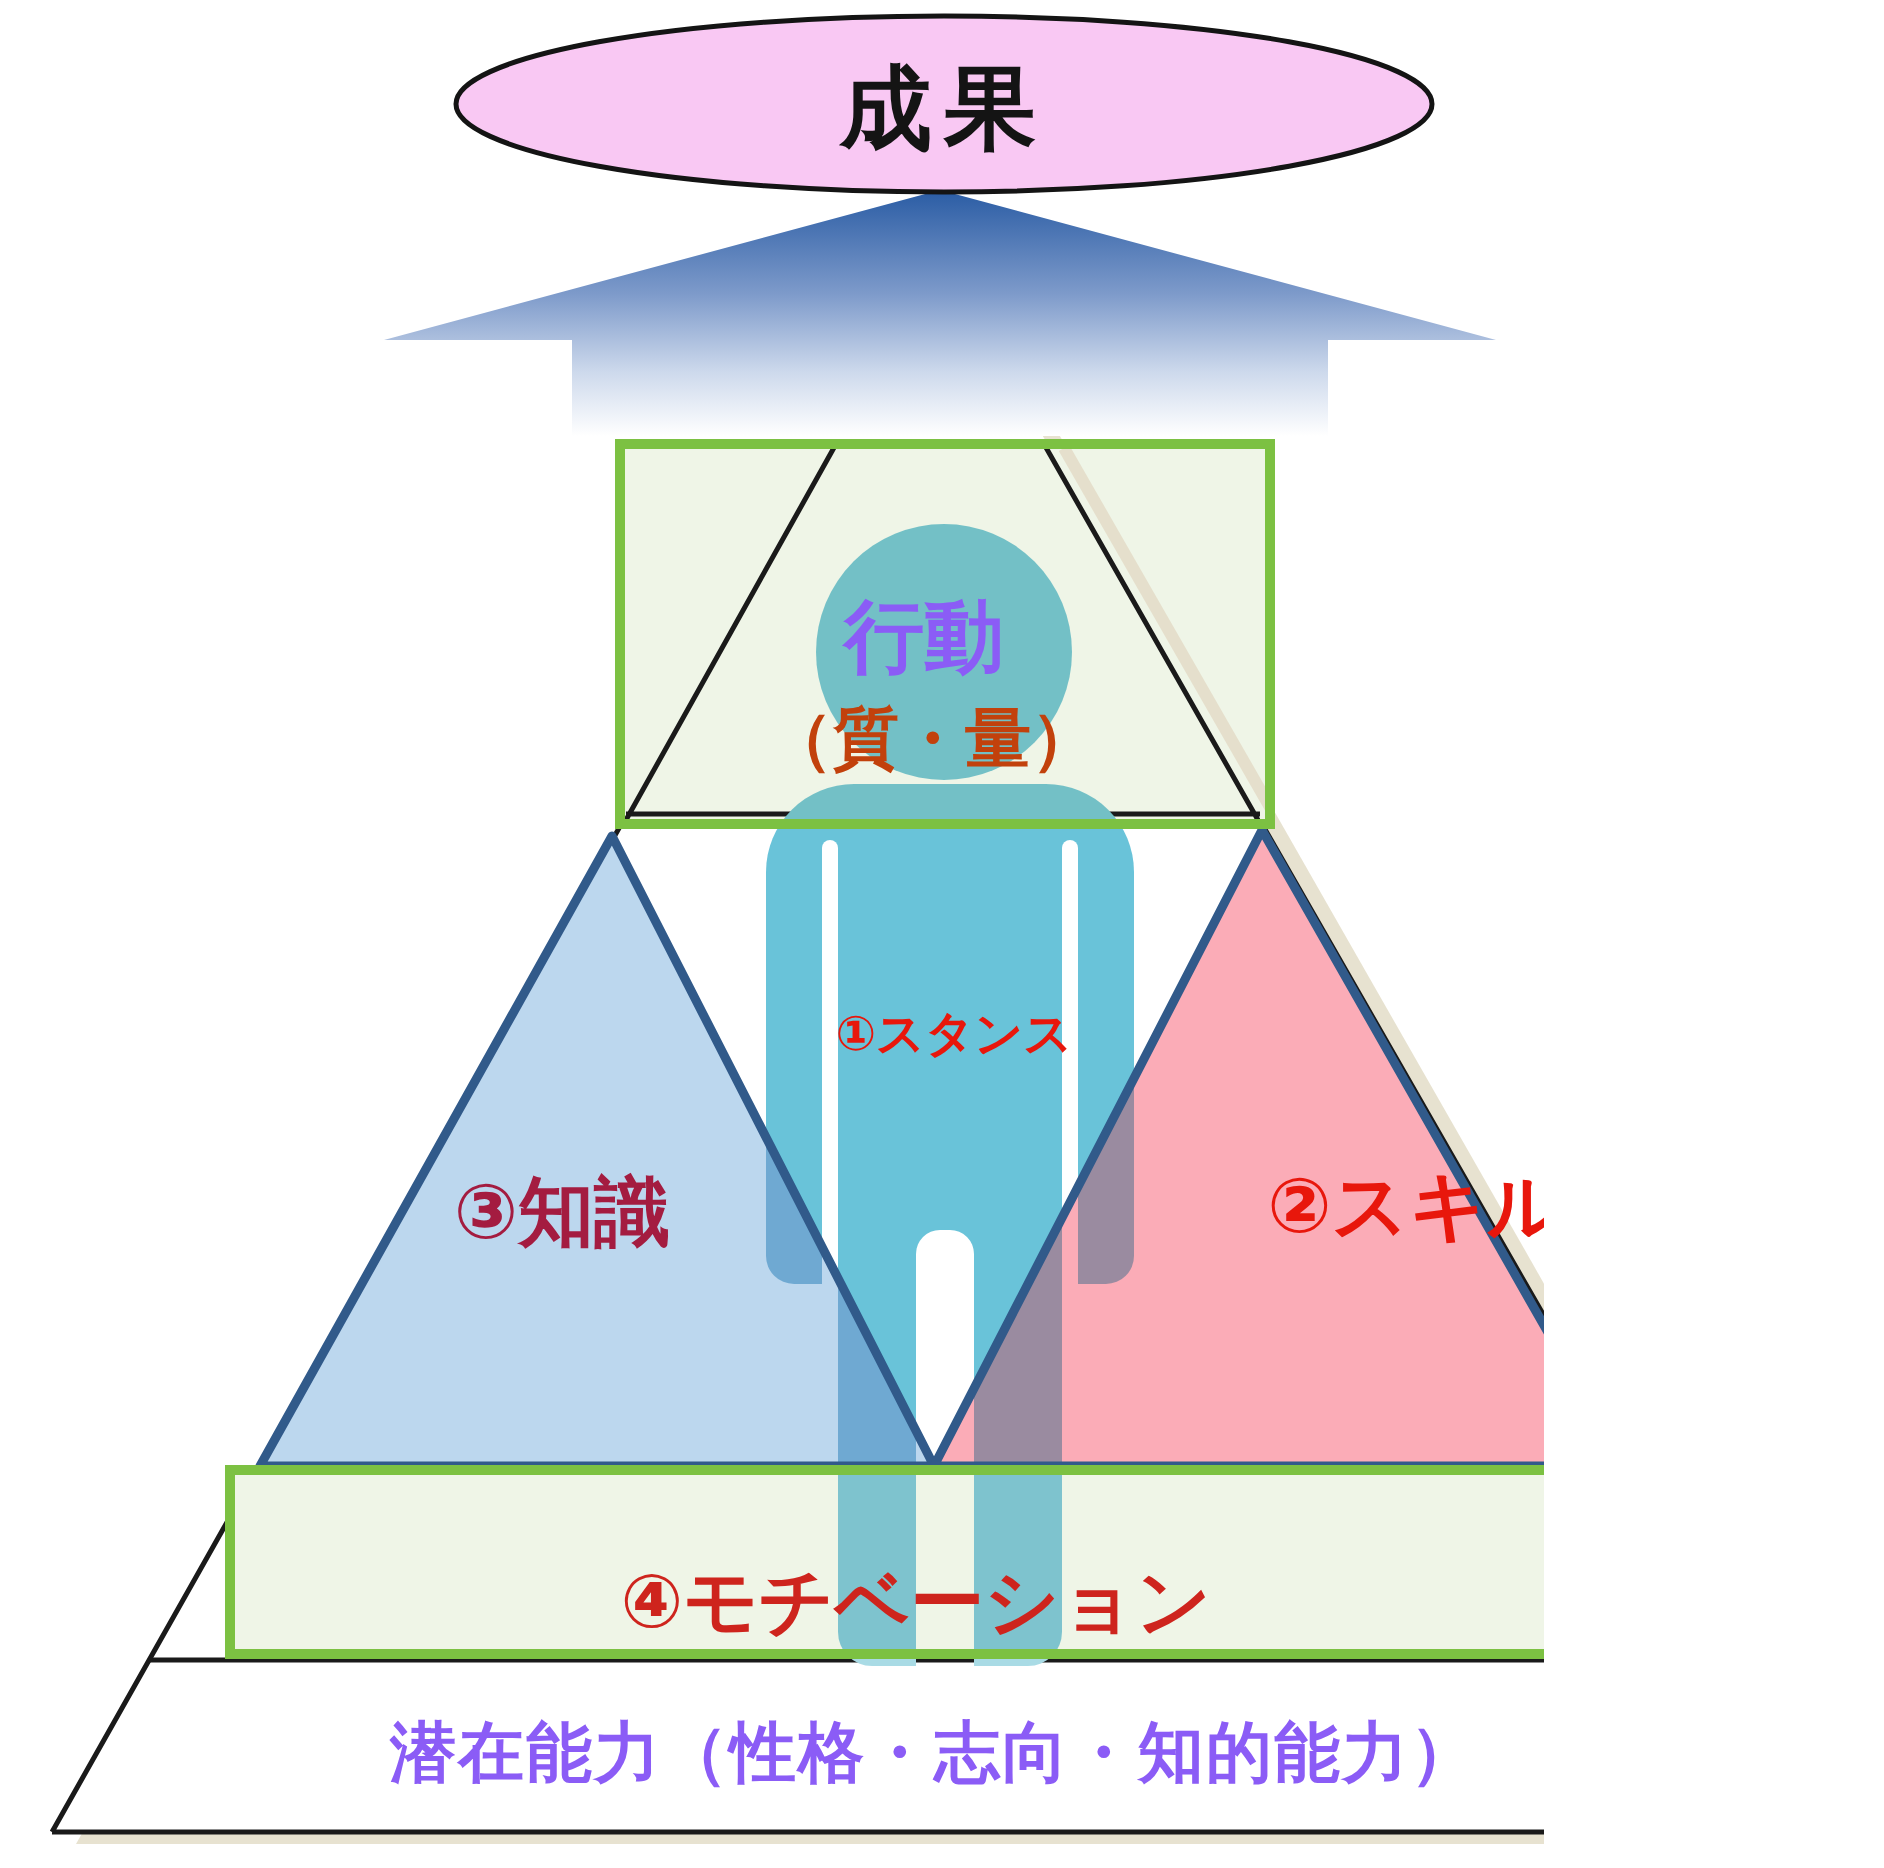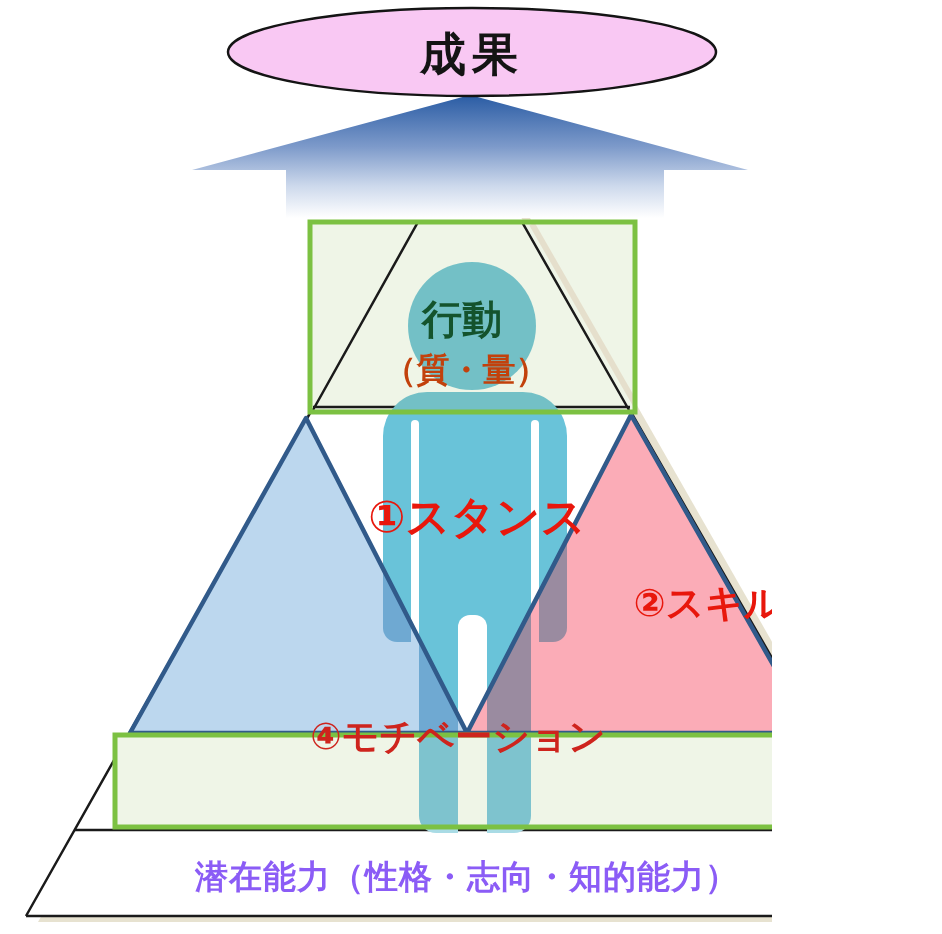--- a/index.html
+++ b/index.html
@@ -7,26 +7,26 @@
     position:relative;width:772px;height:934px;background:#fff;overflow:hidden;
     font-family:"DejaVu Sans","Liberation Sans",sans-serif;
   }
   .stage svg{position:absolute;left:0;top:0;}
   .lbl{
     position:absolute;transform:translate(-50%,-50%);
     font-weight:bold;white-space:nowrap;line-height:1;
     font-family:"DejaVu Sans","Liberation Sans",sans-serif;
   }
   .lbl-seika{left:472px;top:54px;font-size:46px;color:#141414;letter-spacing:6px;}
-  .lbl-koudou{left:462px;top:319px;font-size:40px;color:#14532d;}
+  .lbl-koudou{left:462px;top:319px;font-size:40px;color:#8b5cf6;}
   .lbl-koudou-sub{left:466px;top:369px;font-size:33px;color:#c2410c;}
-  .lbl-stance{left:477px;top:517px;font-size:44px;color:#e8170c;}
+  .lbl-stance{left:477px;top:517px;font-size:24px;color:#e8170c;}
   .lbl-skill{left:660px;top:603px;font-size:38px;color:#e8170c;margin-left:48px;}
   .lbl-knowledge{left:281px;top:606px;font-size:38px;color:#a41c40;}
-  .lbl-motivation{left:458px;top:736px;font-size:37px;color:#ce241d;}
+  .lbl-motivation{left:458px;top:801px;font-size:37px;color:#ce241d;}
   .lbl-potential{left:467px;top:876px;font-size:33px;color:#8b5cf6;letter-spacing:1px;}
 </style>
 </head>
 <body>
 
 <div class="stage">
 
   <svg width="942" height="934" viewBox="0 0 942 934">
     <defs>
       <linearGradient id="arrowGrad" x1="0" y1="95" x2="0" y2="218" gradientUnits="userSpaceOnUse">
@@ -105,15 +105,16 @@
     <polygon points="470,95 748,170 664,170 664,218 286,218 286,170 192,170" fill="url(#arrowGrad)"></polygon>
 
     <ellipse cx="472" cy="52" rx="244" ry="44" stroke="#141414" stroke-width="2.5" fill="#F9C8F3"></ellipse>
   </svg>
 
   <div class="lbl lbl-seika">成果</div>
   <div class="lbl lbl-koudou">行動</div>
   <div class="lbl lbl-koudou-sub">（質・量）</div>
   <div class="lbl lbl-stance">①スタンス</div>
   <div class="lbl lbl-skill">②スキル</div>
+  <div class="lbl lbl-knowledge">③知識</div>
   <div class="lbl lbl-motivation">④モチベーション</div>
   <div class="lbl lbl-potential">潜在能力（性格・志向・知的能力）</div>
 </div>
 
 </body></html>

